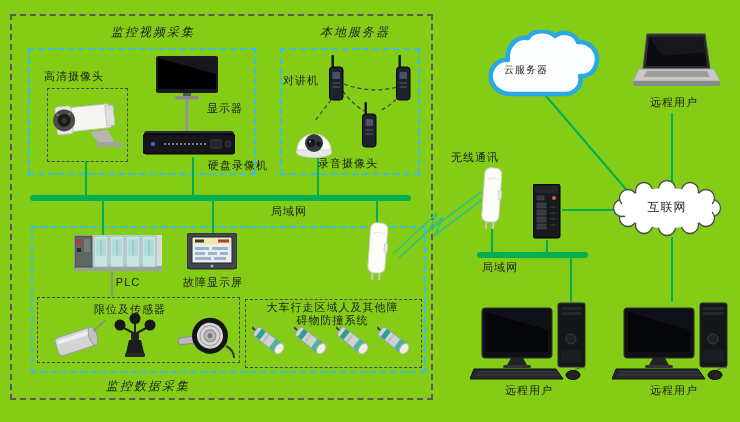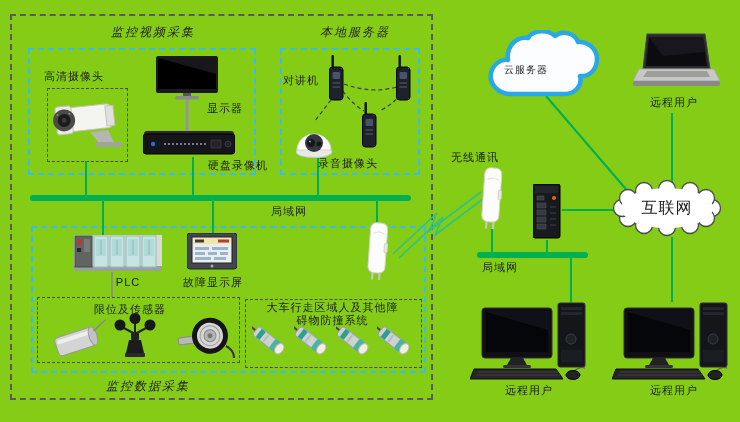--- a/index.html
+++ b/index.html
@@ -80,21 +80,21 @@
   <div class="lbl" style="left:318px;top:157px;">录音摄像头</div>
   <div class="lbl" style="left:271px;top:205px;">局域网</div>
   <div class="lbl lbl-c" style="left:108px;top:276px;width:40px;">PLC</div>
   <div class="lbl lbl-c" style="left:181px;top:276px;width:64px;">故障显示屏</div>
   <div class="lbl" style="left:50px;top:303px;padding-left:44px;">限位及传感器</div>
   <div class="lbl lbl-c" style="left:245px;top:301px;width:175px;">大车行走区域人及其他障</div>
   <div class="lbl lbl-c" style="left:245px;top:314px;width:175px;">碍物防撞系统</div>
   <div class="lbl" style="left:451px;top:151px;">无线通讯</div>
   <div class="lbl lbl-c" style="left:480px;top:63px;width:92px;font-size:10px;">云服务器</div>
   <div class="lbl lbl-c" style="left:630px;top:96px;width:88px;">远程用户</div>
-  <div class="lbl lbl-c" style="left:610px;top:201px;width:114px;font-size:16px;">互联网</div>
+  <div class="lbl lbl-c" style="left:610px;top:201px;width:114px;font-size:12px;">互联网</div>
   <div class="lbl" style="left:482px;top:261px;">局域网</div>
   <div class="lbl lbl-c" style="left:473px;top:384px;width:112px;">远程用户</div>
   <div class="lbl lbl-c" style="left:618px;top:384px;width:112px;">远程用户</div>
 
   <div class="dev" style="left:50px;top:92px;">
     <svg width="74" height="60" viewBox="0 0 74 60">
       <g transform="rotate(-6 37 26)">
         <rect x="8" y="14" width="54" height="24" rx="5" fill="#f4f4f1" stroke="#c2c2bd"></rect>
         <rect x="6" y="12" width="16" height="28" rx="3" fill="#eceae6" stroke="#c2c2bd"></rect>
         <circle cx="14" cy="26" r="11" fill="#4a4a48"></circle>

